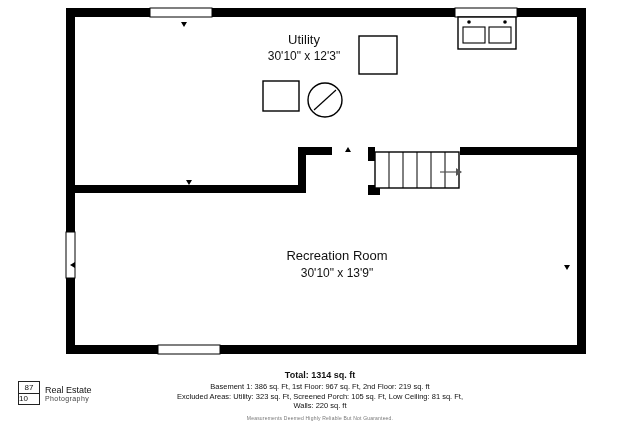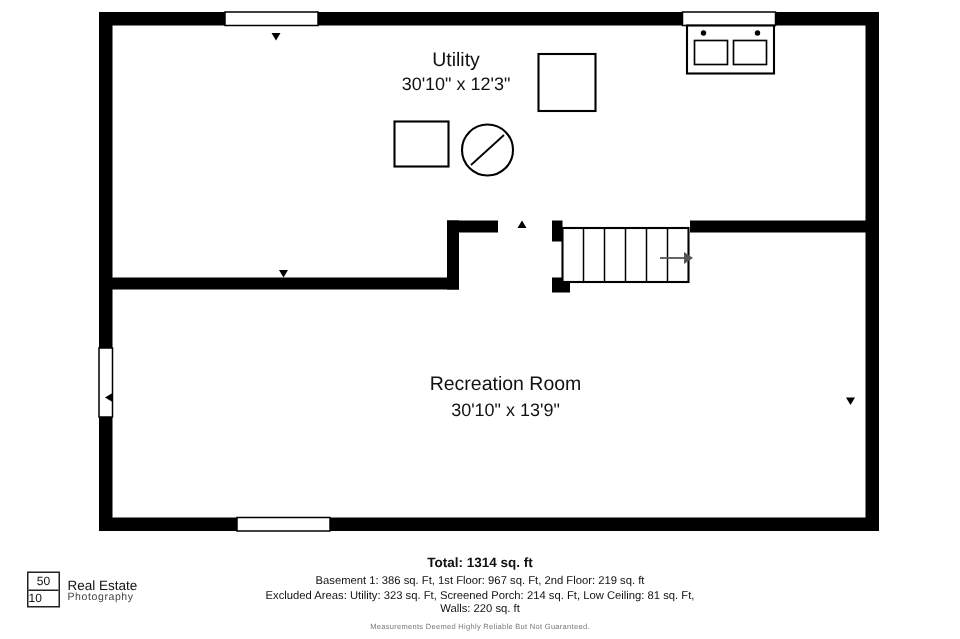--- a/index.html
+++ b/index.html
@@ -179,27 +179,27 @@
     <text id="room0-dim" x="304" y="60" text-anchor="middle" font-family="Liberation Sans, sans-serif" font-size="12" fill="#111111">30'10" x 12'3"</text>
     <text id="room1-name" x="337" y="260" text-anchor="middle" font-family="Liberation Sans, sans-serif" font-size="13" fill="#111111">Recreation Room</text>
     <text id="room1-dim" x="337" y="277" text-anchor="middle" font-family="Liberation Sans, sans-serif" font-size="12" fill="#111111">30'10" x 13'9"</text>
   </g>
 
 </svg>
 
 <div class="footer">
   <div class="total">Total: 1314 sq. ft</div>
   <div class="line">Basement 1: 386 sq. Ft, 1st Floor: 967 sq. Ft, 2nd Floor: 219 sq. ft</div>
-  <div class="line">Excluded Areas: Utility: 323 sq. Ft, Screened Porch: 214 sq. Ft, Low Ceiling: 81 sq. Ft,</div>
+  <div class="line">Excluded Areas: Utility: 323 sq. Ft, Screened Porch: 105 sq. Ft, Low Ceiling: 81 sq. Ft,</div>
   <div class="line">Walls: 220 sq. ft</div>
   <div class="disclaimer">Measurements Deemed Highly Reliable But Not Guaranteed.</div>
 </div>
 
 <div class="logo">
   <div class="logo-box">
-    <span>50</span>
+    <span>87</span>
     <span class="num2">10</span>
   </div>
   <div class="logo-text">
     <div class="l1">Real Estate</div>
     <div class="l2">Photography</div>
   </div>
 </div>
 
 </body></html>

